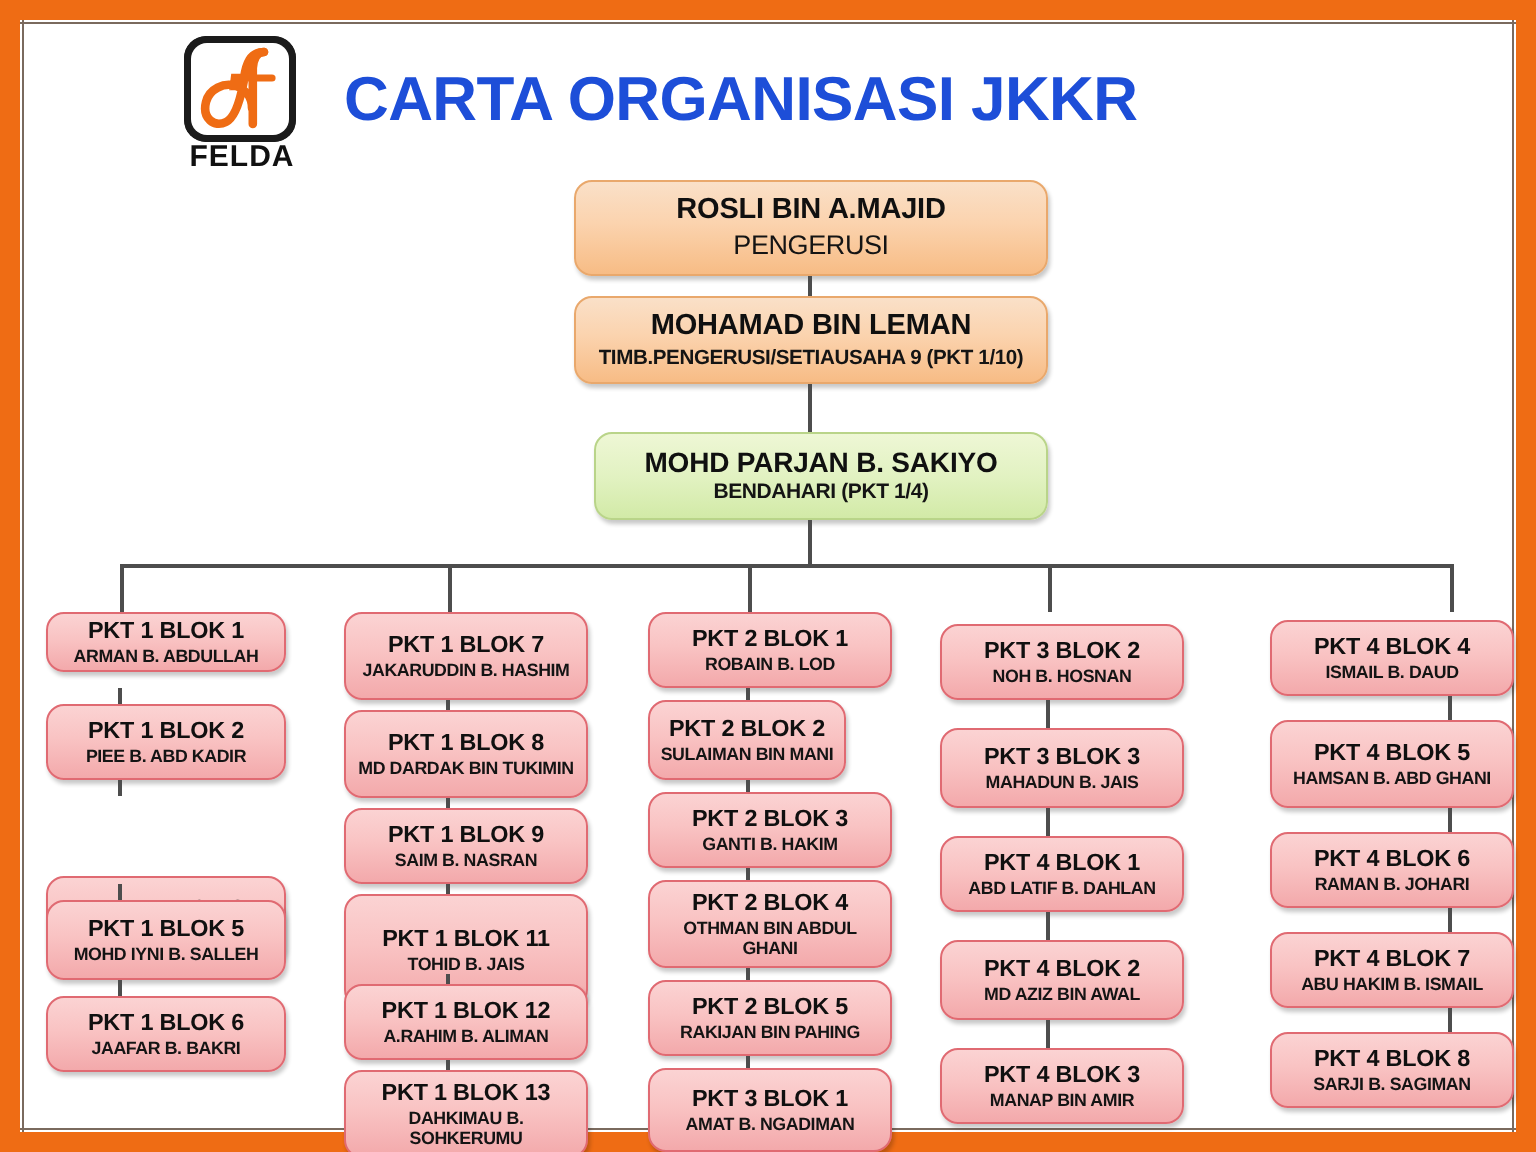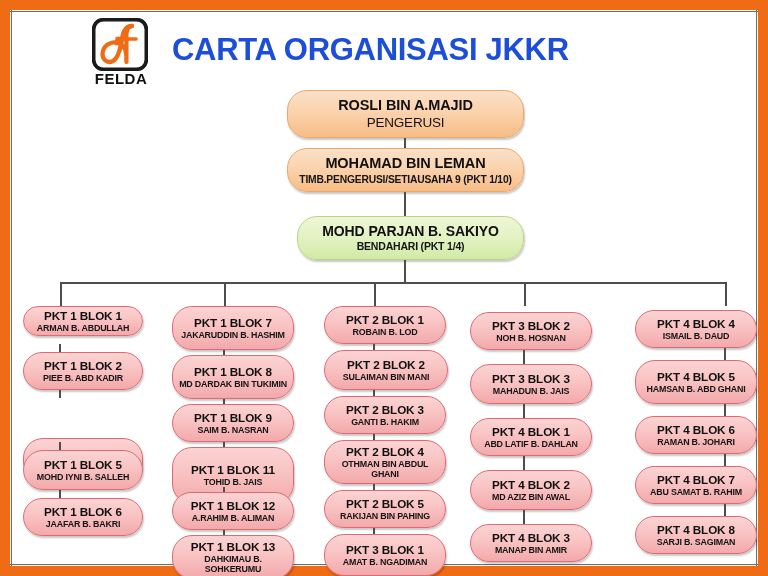--- a/index.html
+++ b/index.html
@@ -76,21 +76,21 @@
     font-weight: bold;
     letter-spacing: -0.3px;
     color: #1d4ed8;
     font-family: "Liberation Sans", sans-serif;
     white-space: nowrap;
   }
 
   
   .node {
     position: absolute;
-    border-radius: 20px;
+    border-radius: 9px;
     text-align: center;
     display: flex;
     flex-direction: column;
     align-items: center;
     justify-content: center;
     box-shadow: 1px 2px 2px rgba(0,0,0,0.22);
     overflow: hidden;
     padding: 2px 4px;
   }
   .node .ttl {
@@ -256,21 +256,21 @@
         <div class="line line-v" style="left: 211px; top: 518px; height: 5px;"></div>
         <div class="node node-pink" style="left: 160px; top: 523px; width: 122px; height: 44px;">
           <div class="ttl">PKT 1 BLOK 13</div>
           <div class="sub">DAHKIMAU B. SOHKERUMU</div>
         </div>
         <div class="node node-pink" style="left: 312px; top: 294px; width: 122px; height: 38px;">
           <div class="ttl">PKT 2 BLOK 1</div>
           <div class="sub">ROBAIN B. LOD</div>
         </div>
         <div class="line line-v" style="left: 361px; top: 332px; height: 6px;"></div>
-        <div class="node node-pink" style="left: 312px; top: 338px; width: 124px; height: 40px;">
+        <div class="node node-pink" style="left: 312px; top: 338px; width: 99px; height: 40px;">
           <div class="ttl">PKT 2 BLOK 2</div>
           <div class="sub">SULAIMAN BIN MANI</div>
         </div>
         <div class="line line-v" style="left: 361px; top: 378px; height: 6px;"></div>
         <div class="node node-pink" style="left: 312px; top: 384px; width: 122px; height: 38px;">
           <div class="ttl">PKT 2 BLOK 3</div>
           <div class="sub">GANTI B. HAKIM</div>
         </div>
         <div class="line line-v" style="left: 361px; top: 422px; height: 6px;"></div>
         <div class="node node-pink" style="left: 312px; top: 428px; width: 122px; height: 44px;">
@@ -321,21 +321,21 @@
           <div class="sub">HAMSAN B. ABD GHANI</div>
         </div>
         <div class="line line-v" style="left: 712px; top: 392px; height: 12px;"></div>
         <div class="node node-pink" style="left: 623px; top: 404px; width: 122px; height: 38px;">
           <div class="ttl">PKT 4 BLOK 6</div>
           <div class="sub">RAMAN B. JOHARI</div>
         </div>
         <div class="line line-v" style="left: 712px; top: 442px; height: 12px;"></div>
         <div class="node node-pink" style="left: 623px; top: 454px; width: 122px; height: 38px;">
           <div class="ttl">PKT 4 BLOK 7</div>
-          <div class="sub">ABU SAMAT B. RAHIM</div>
+          <div class="sub">ABU HAKIM B. ISMAIL</div>
         </div>
         <div class="line line-v" style="left: 712px; top: 492px; height: 12px;"></div>
         <div class="node node-pink" style="left: 623px; top: 504px; width: 122px; height: 38px;">
           <div class="ttl">PKT 4 BLOK 8</div>
           <div class="sub">SARJI B. SAGIMAN</div>
         </div>
       </div>
 
   </div>
 </div>

